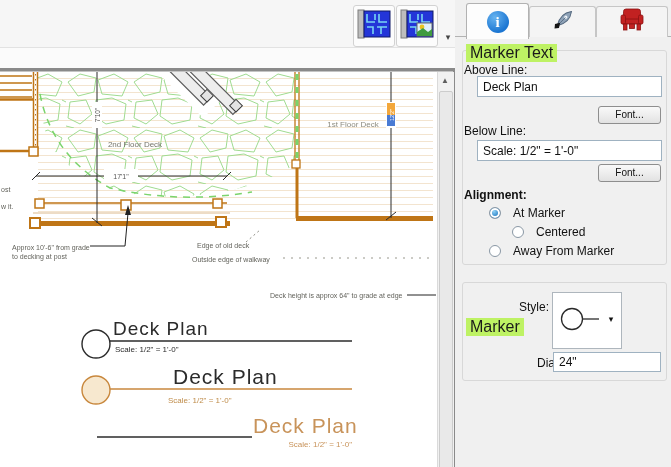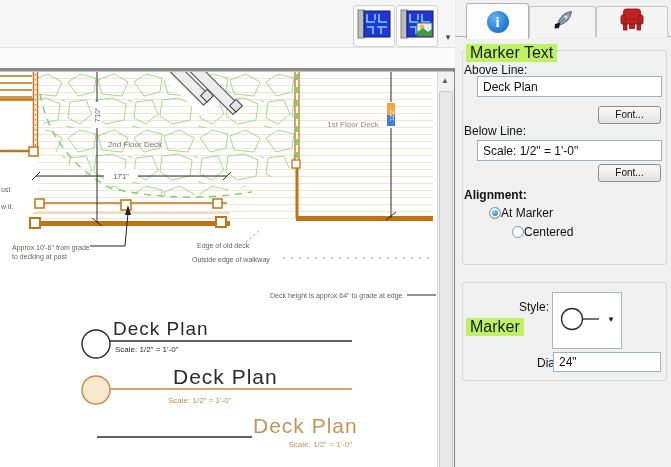--- a/index.html
+++ b/index.html
@@ -46,21 +46,21 @@
   #lbl-group2{left:466px;top:276px;margin-top:42px;}
   .flabel{font-size:12px;color:#111;}
   .tinput{background:#fff;border:1px solid #9fb2c1;font-size:12px;color:#111;padding:0 5px;box-sizing:border-box;
           font-family:"Liberation Sans",sans-serif;}
   #in-above{left:477px;top:76px;width:185px;height:21px;}
   #in-below{left:477px;top:140px;width:185px;height:21px;}
   .btn{background:linear-gradient(#f9f9f9,#e2e2e2);border:1px solid #8e8e8e;border-radius:3px;font-size:10px;color:#111;
        text-align:center;box-sizing:border-box;}
   #btn-font1{left:598px;top:106px;width:63px;height:18px;line-height:16px;}
   #btn-font2{left:598px;top:164px;width:63px;height:18px;line-height:16px;}
-  .radio-row{display:flex;align-items:center;gap:0;}
+  .radio-row{display:flex;align-items:center;gap:12px;}
   .radio{width:12px;height:12px;border-radius:50%;border:1px solid #8a98a5;background:#fff;box-sizing:border-box;}
   .radio.sel{background:radial-gradient(circle at 40% 35%,#8fd0f5,#1e7ac2 65%);box-shadow:inset 0 0 0 2px #fff;}
   #radio1{left:489px;top:206px;}
   #radio2{left:512px;top:225px;}
   #radio3{left:489px;top:244px;}
   #lbl-style{left:505px;top:300px;width:44px;text-align:right;}
   #style-dd{left:552px;top:292px;width:68px;height:55px;background:#fff;border:1px solid #aeb6bd;}
   #style-caret{left:604px;top:312px;width:14px;height:14px;font-size:9px;color:#111;text-align:center;line-height:14px;}
   #lbl-diam{left:490px;top:356px;width:59px;text-align:right;margin-left:40px;}
   #in-diam{left:553px;top:352px;width:108px;height:20px;}
@@ -274,20 +274,24 @@
 
   <div class="abs flabel" style="left:464px;top:188px;font-weight:bold;">Alignment:</div>
   <div class="abs radio-row" id="radio1">
     <span class="radio sel"></span>
     <span class="flabel">At Marker</span>
   </div>
   <div class="abs radio-row" id="radio2">
     <span class="radio"></span>
     <span class="flabel">Centered</span>
   </div>
+  <div class="abs radio-row" id="radio3">
+    <span class="radio"></span>
+    <span class="flabel">Away From Marker</span>
+  </div>
 
   <div class="abs group" id="group-marker"></div>
   <div class="abs group-label" id="lbl-group2">Marker</div>
 
   <div class="abs flabel" id="lbl-style">Style:</div>
   <div class="abs" id="style-dd">
     <svg width="66" height="53" viewBox="0 0 66 53">
       <circle cx="19" cy="26" r="10.5" fill="none" stroke="#2a2a2a" stroke-width="1.3"></circle>
       <path d="M29.5 26 H46" stroke="#2a2a2a" stroke-width="1.3"></path>
     </svg>

